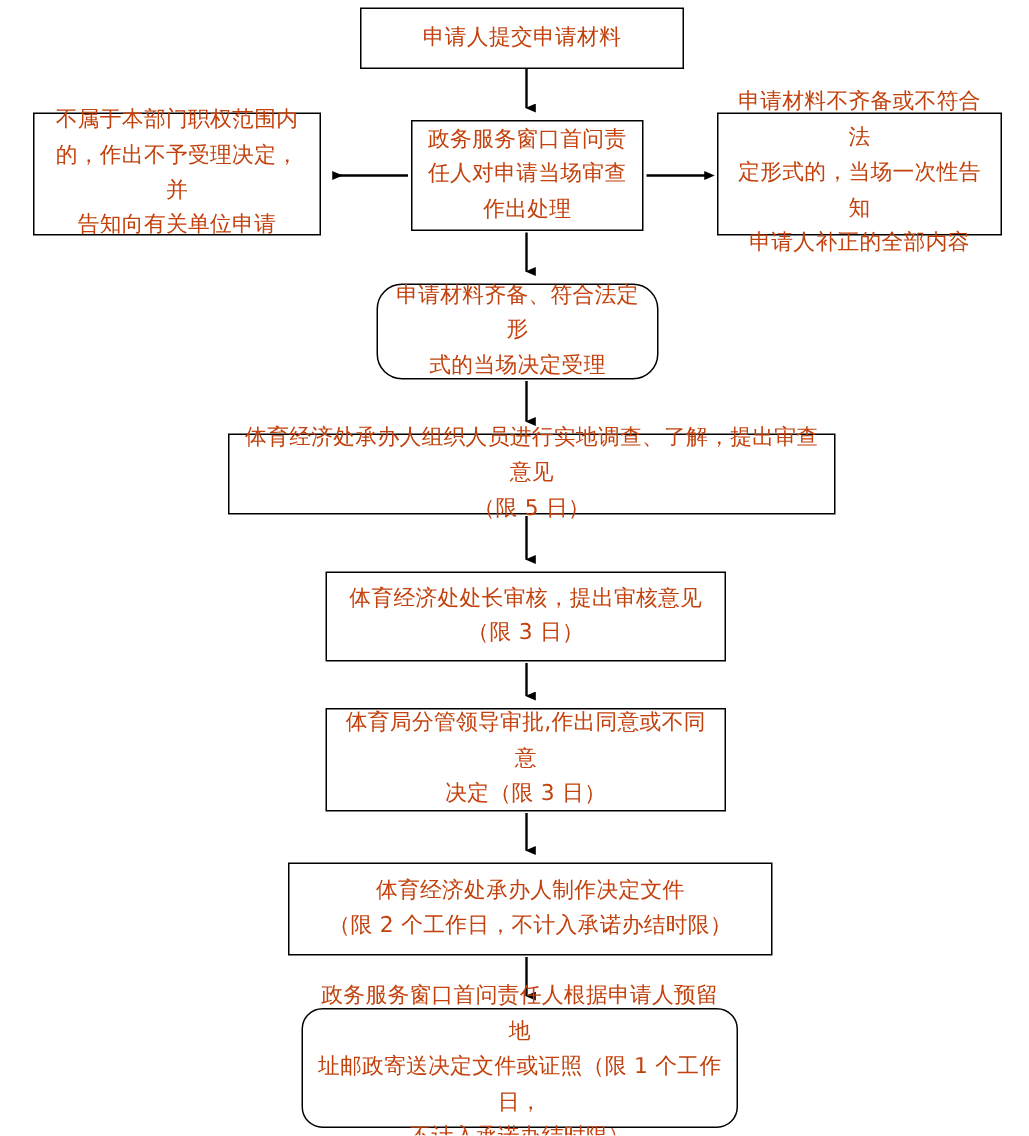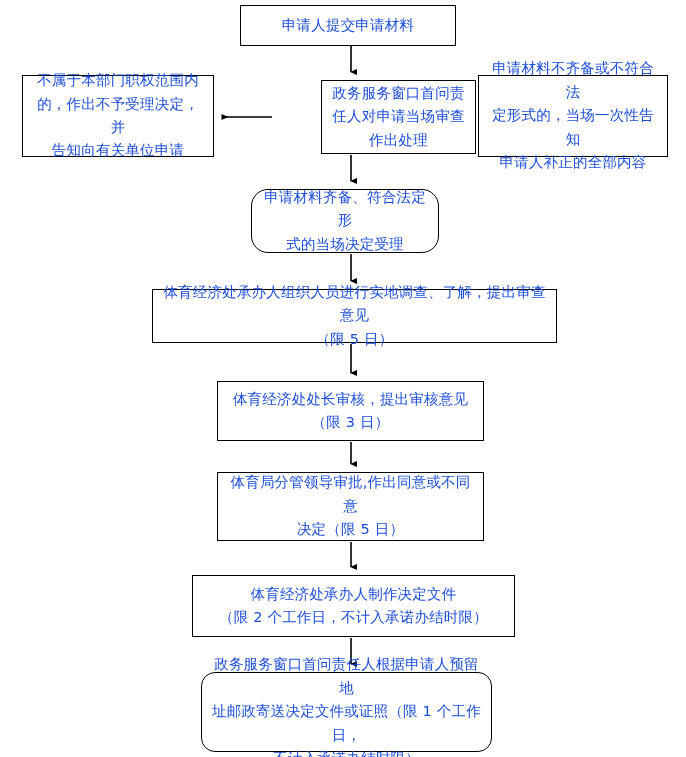--- a/index.html
+++ b/index.html
@@ -19,21 +19,21 @@
   }
   .node {
     position: absolute;
     box-sizing: border-box;
     border: 1.4px solid #000000;
     background: #ffffff;
     display: flex;
     align-items: center;
     justify-content: center;
     text-align: center;
-    color: #1d4ed8;
+    color: #c2410c;
     font-size: 14.5px;
     line-height: 1.62;
     letter-spacing: 0.2px;
     padding: 2px 7px;
   }
   .node .txt {
     display: block;
     width: 100%;
     white-space: pre-line;
   }
@@ -42,21 +42,21 @@
     position: absolute;
     left: 0;
     top: 0;
     width: 686px;
     height: 757px;
     pointer-events: none;
   }
 
   
   #n-submit      { left: 240px; top: 5px;   width: 216px; height: 41px; }
-  #n-window      { left: 274px; top: 80px;  width: 155px; height: 74px; margin-left: 47px; }
+  #n-window      { left: 274px; top: 80px;  width: 155px; height: 74px; }
   #n-out-scope   { left: 22px;  top: 75px;  width: 192px; height: 82px; }
   #n-incomplete  { left: 478px; top: 75px;  width: 190px; height: 82px; text-align: center; }
   #n-accept      { left: 251px; top: 189px; width: 188px; height: 64px; border-radius: 17px; }
   #n-survey      { left: 152px; top: 289px; width: 405px; height: 54px; }
   #n-chief       { left: 217px; top: 381px; width: 267px; height: 60px; }
   #n-leader      { left: 217px; top: 472px; width: 267px; height: 69px; }
   #n-document    { left: 192px; top: 575px; width: 323px; height: 62px; }
   #n-mail        { left: 201px; top: 672px; width: 291px; height: 80px; border-radius: 14px; }
 </style>
 </head>
@@ -130,21 +130,21 @@
 （限 5 日）</span>
   </div>
 
   <div class="node" id="n-chief">
     <span class="txt">体育经济处处长审核，提出审核意见
 （限 3 日）</span>
   </div>
 
   <div class="node" id="n-leader">
     <span class="txt">体育局分管领导审批,作出同意或不同意
-决定（限 5 日）</span>
+决定（限 3 日）</span>
   </div>
 
   <div class="node" id="n-document">
     <span class="txt">体育经济处承办人制作决定文件
 （限 2 个工作日，不计入承诺办结时限）</span>
   </div>
 
   <div class="node" id="n-mail">
     <span class="txt">政务服务窗口首问责任人根据申请人预留地
 址邮政寄送决定文件或证照（限 1 个工作日，

